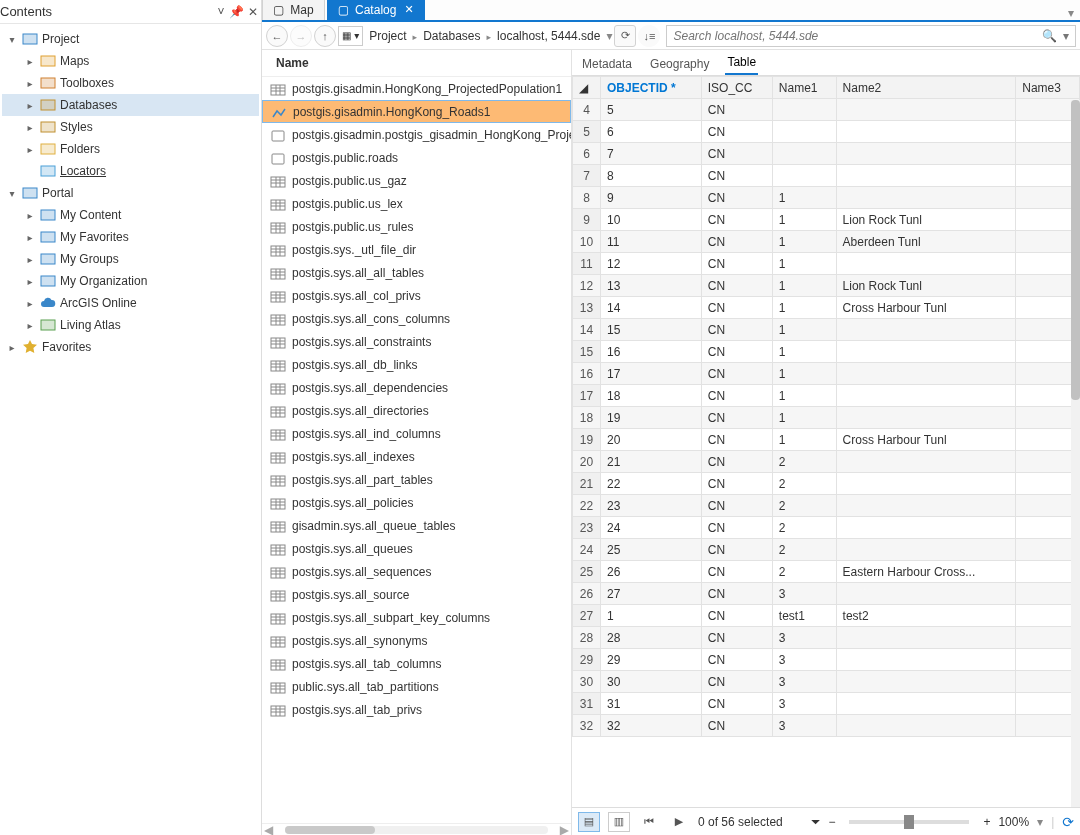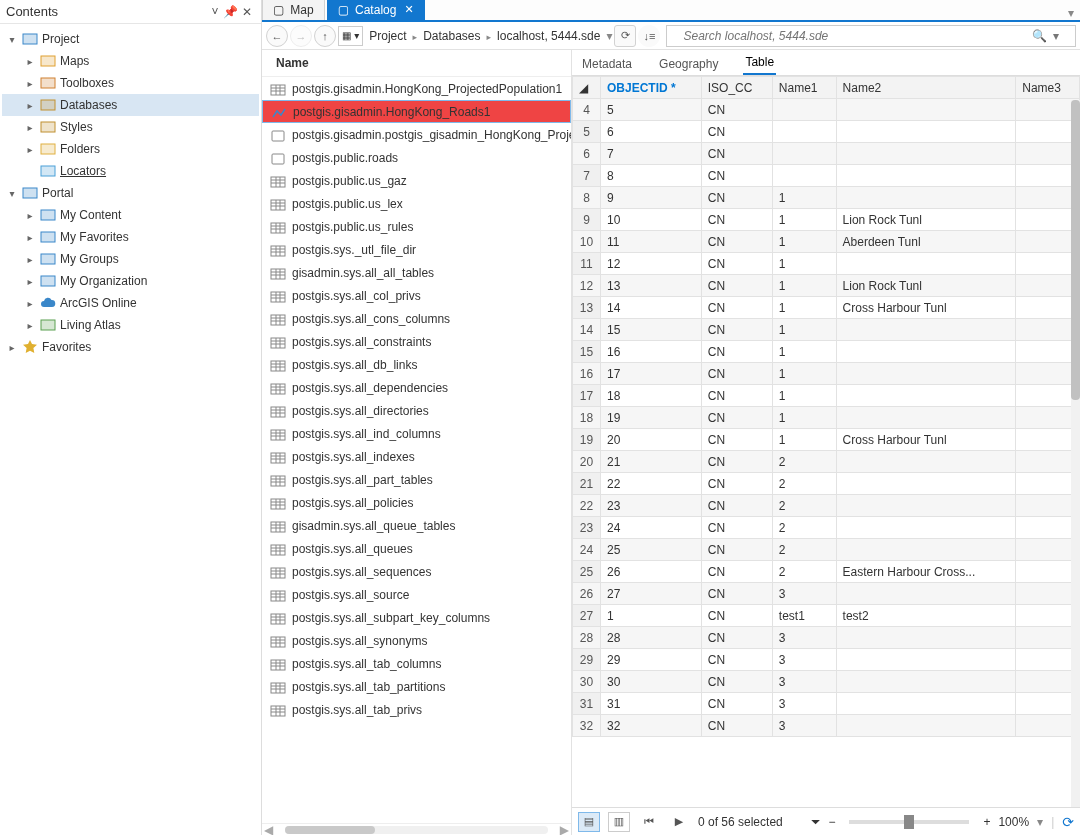--- a/index.html
+++ b/index.html
@@ -1,48 +1,48 @@
 <!DOCTYPE html>
 <html><head>
 <meta charset="utf-8">
 <style>
 * { box-sizing: border-box; margin: 0; padding: 0; font-family: "Segoe UI", Tahoma, sans-serif; font-size: 12px; color: #333; }
 body { background: #fff; width: 1080px; height: 835px; overflow: hidden; display: flex; }
 .panel { border-right: 1px solid #ddd; display: flex; flex-direction: column; }
 .contents-panel { width: 262px; }
-.contents-header { display: flex; align-items: center; padding: 2px 6px; border-bottom: 1px solid #e6e6e6; height: 24px; }
+.contents-header { display: flex; align-items: center; padding: 2px 0; border-bottom: 1px solid #e6e6e6; height: 24px; }
 .contents-header .title { font-size: 13px; flex: 1; }
 .contents-header .btn { width: 16px; text-align: center; cursor: pointer; color: #555; }
 .tree { padding: 4px 2px; overflow-y: auto; flex: 1; }
 .tree-item { display: flex; align-items: center; height: 22px; padding: 0 4px; cursor: pointer; white-space: nowrap; }
 .tree-item.selected { background: #d8e6f3; }
 .tree-caret { width: 12px; text-align: center; color: #666; font-size: 10px; }
 .tree-icon { width: 16px; height: 16px; margin: 0 4px; flex-shrink: 0; }
 .main { flex: 1; display: flex; flex-direction: column; }
 .tabs-row { height: 22px; display: flex; align-items: flex-end; background: #fdfdfd; border-bottom: 2px solid #1277cf; }
 .tab { display: flex; align-items: center; height: 22px; padding: 0 10px; border: 1px solid #d2d2d2; border-bottom: none; margin-right: 2px; cursor: pointer; background: #f4f4f4; }
 .tab.active { background: #1277cf; color: #fff; border-color: #1277cf; }
 .tab.active span { color: #fff; }
 .tab .close { margin-left: 8px; font-size: 11px; }
 .breadcrumb-row { height: 28px; display: flex; align-items: center; padding: 0 4px; border-bottom: 1px solid #e2e2e2; gap: 2px; }
 .nav-btn { width: 22px; height: 22px; border: 1px solid #d2d2d2; border-radius: 11px; display: flex; align-items: center; justify-content: center; cursor: pointer; font-size: 11px; color: #555; background: #fafafa; }
 .crumb-seg { padding: 0 4px; cursor: pointer; }
 .crumb-sep { color: #888; font-size: 9px; padding: 0 2px; }
-.search-box { flex: 1; margin-left: 4px; border: 1px solid #ccc; height: 22px; display: flex; align-items: center; padding: 0 16px; }
+.search-box { flex: 1; margin-left: 4px; border: 1px solid #ccc; height: 22px; display: flex; align-items: center; padding: 0 6px; }
 .search-box input { border: none; outline: none; flex: 1; font-style: italic; color: #888; }
 .search-icon { color: #777; cursor: pointer; }
 .catalog-body { flex: 1; display: flex; overflow: hidden; justify-content: flex-end; }
 .catalog-list { width: 310px; border-right: 1px solid #e2e2e2; display: flex; flex-direction: column; overflow: hidden; }
 .list-header { font-weight: 600; padding: 6px 14px; border-bottom: 1px solid #eee; }
 .list-scroll { overflow-y: auto; overflow-x: auto; flex: 1; }
 .list-item { display: flex; align-items: center; height: 23px; padding: 0 8px; cursor: pointer; white-space: nowrap; }
-.list-item.selected { background: #ef4444; border: 1px solid #7fb9ea; }
+.list-item.selected { background: #fdba74; border: 1px solid #7fb9ea; }
 .list-icon { width: 16px; height: 14px; margin-right: 6px; flex-shrink: 0; }
 .detail-panel { flex: 1; display: flex; flex-direction: column; overflow: hidden; }
-.detail-tabs { height: 26px; display: flex; align-items: flex-end; border-bottom: 1px solid #ddd; padding-left: 8px; gap: 23px; }
+.detail-tabs { height: 26px; display: flex; align-items: flex-end; border-bottom: 1px solid #ddd; padding-left: 8px; gap: 14px; }
 .detail-tab { padding: 4px 2px; cursor: pointer; color: #555; }
 .detail-tab.active { color: #000; border-bottom: 2px solid #1277cf; }
 .table-wrap { flex: 1; overflow: auto; position: relative; }
 table { border-collapse: collapse; width: 100%; }
 th, td { border: 1px solid #e2e2e2; padding: 3px 6px; text-align: left; white-space: nowrap; font-size: 12px; height: 22px; }
 th { background: #f3f3f3; font-weight: 400; position: sticky; top: 0; }
 th.objid { color: #0077d4; font-weight: 600; }
 tr.even td { background: #f6f6f6; }
 td.rownum { background: #f0f0f0; text-align: center; width: 28px; color: #555; }
 .status-bar { height: 28px; border-top: 1px solid #ddd; display: flex; align-items: center; padding: 0 6px; gap: 8px; }
@@ -294,21 +294,21 @@
             <span>postgis.sys._utl_file_dir</span>
           </div>
           <div class="list-item">
             <span class="list-icon"><svg class="ico" viewBox="0 0 16 16">
                 <rect x="1" y="3" width="14" height="10" fill="none" stroke="#888"></rect>
                 <line x1="1" y1="6" x2="15" y2="6" stroke="#888"></line>
                 <line x1="1" y1="9" x2="15" y2="9" stroke="#888"></line>
                 <line x1="6" y1="3" x2="6" y2="13" stroke="#888"></line>
                 <line x1="10" y1="3" x2="10" y2="13" stroke="#888"></line>
               </svg></span>
-            <span>gisadmin.sys.all_all_tables</span>
+            <span>postgis.sys.all_all_tables</span>
           </div>
           <div class="list-item">
             <span class="list-icon"><svg class="ico" viewBox="0 0 16 16">
                 <rect x="1" y="3" width="14" height="10" fill="none" stroke="#888"></rect>
                 <line x1="1" y1="6" x2="15" y2="6" stroke="#888"></line>
                 <line x1="1" y1="9" x2="15" y2="9" stroke="#888"></line>
                 <line x1="6" y1="3" x2="6" y2="13" stroke="#888"></line>
                 <line x1="10" y1="3" x2="10" y2="13" stroke="#888"></line>
               </svg></span>
             <span>postgis.sys.all_col_privs</span>
@@ -474,21 +474,21 @@
             <span>postgis.sys.all_tab_columns</span>
           </div>
           <div class="list-item">
             <span class="list-icon"><svg class="ico" viewBox="0 0 16 16">
                 <rect x="1" y="3" width="14" height="10" fill="none" stroke="#888"></rect>
                 <line x1="1" y1="6" x2="15" y2="6" stroke="#888"></line>
                 <line x1="1" y1="9" x2="15" y2="9" stroke="#888"></line>
                 <line x1="6" y1="3" x2="6" y2="13" stroke="#888"></line>
                 <line x1="10" y1="3" x2="10" y2="13" stroke="#888"></line>
               </svg></span>
-            <span>postgis.sys.all_tab_partitions</span>
+            <span>public.sys.all_tab_partitions</span>
           </div>
           <div class="list-item">
             <span class="list-icon"><svg class="ico" viewBox="0 0 16 16">
                 <rect x="1" y="3" width="14" height="10" fill="none" stroke="#888"></rect>
                 <line x1="1" y1="6" x2="15" y2="6" stroke="#888"></line>
                 <line x1="1" y1="9" x2="15" y2="9" stroke="#888"></line>
                 <line x1="6" y1="3" x2="6" y2="13" stroke="#888"></line>
                 <line x1="10" y1="3" x2="10" y2="13" stroke="#888"></line>
               </svg></span>
             <span>postgis.sys.all_tab_privs</span>

